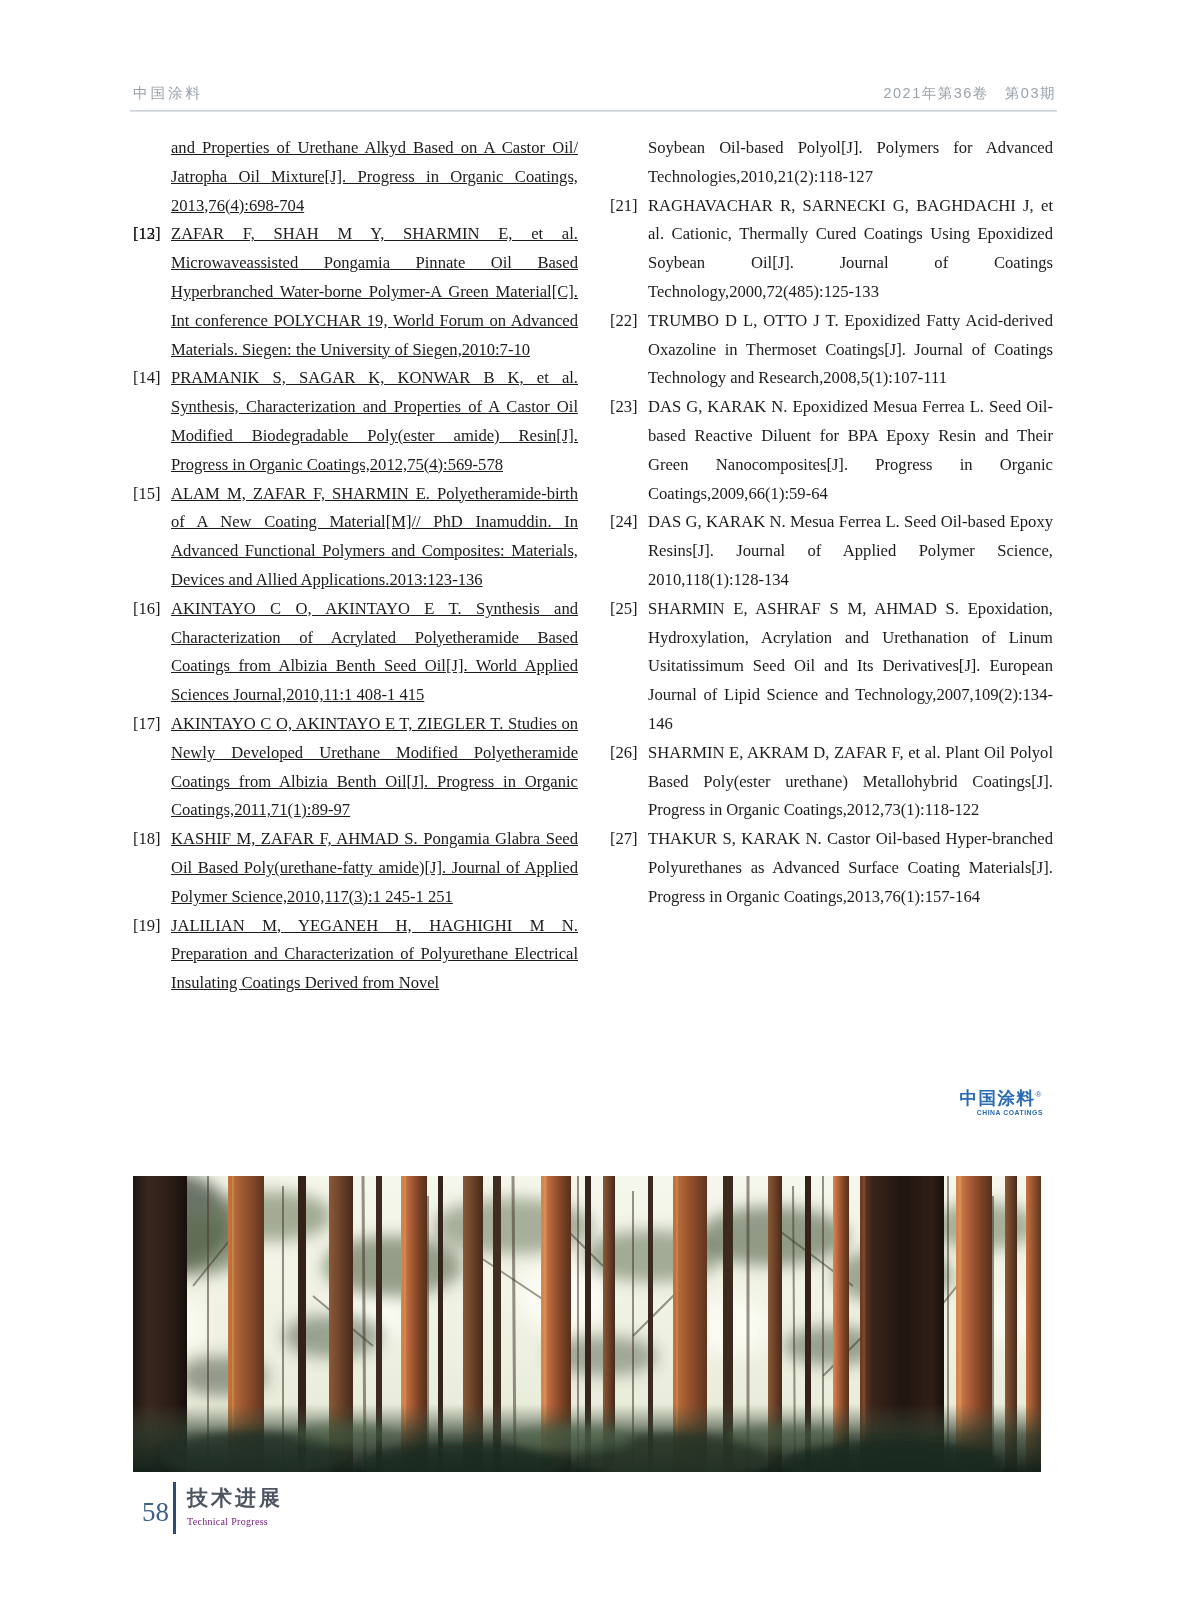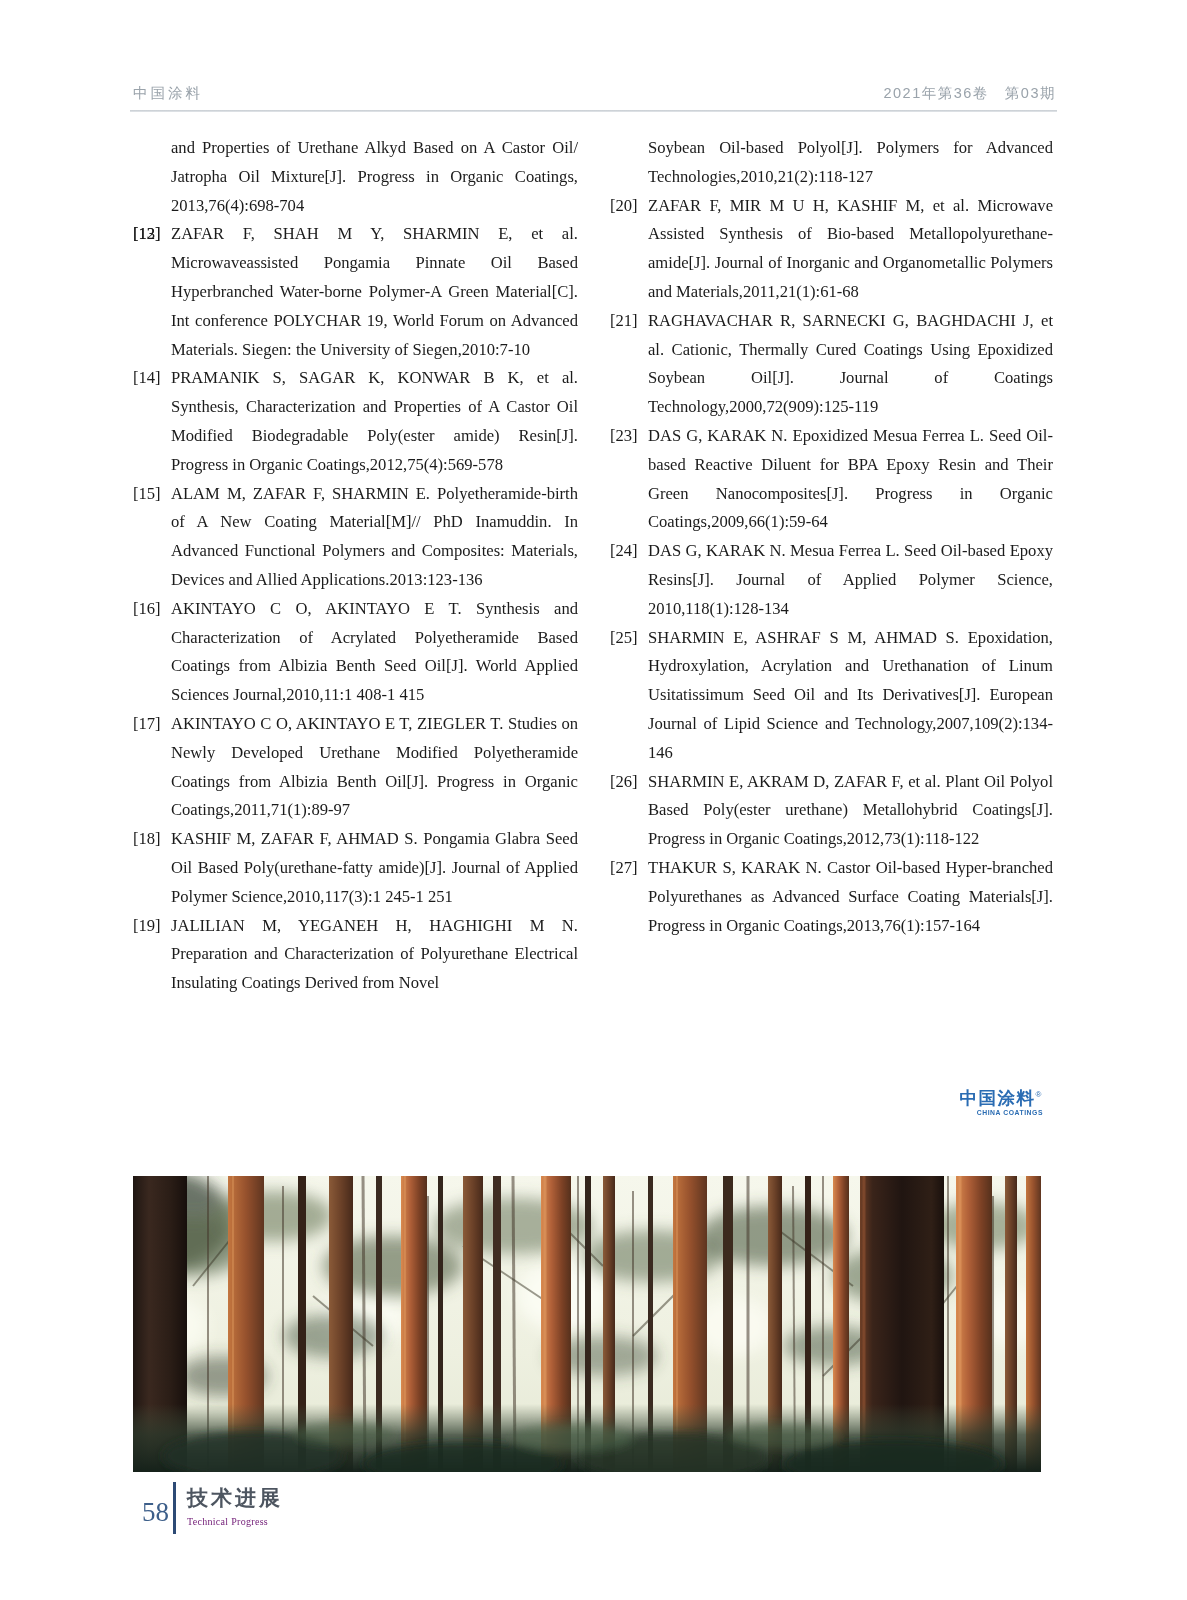--- a/index.html
+++ b/index.html
@@ -18,21 +18,21 @@
   .header .issue { letter-spacing:1.5px; }
   .header-rule {
     position:absolute; left:130px; right:130px; top:110px; height:2px;
     background:linear-gradient(#c6ccd1, #e3e7ea);
   }
   
   .col {
     position:absolute; top:134px; width:445px;
     font-size:16.6px; line-height:28.8px; color:#1b1b1b; text-align:justify;
   }
-  .col-left  { left:133px; }
+  .col-left  { left:133px;text-decoration:underline; }
   .col-right { left:610px; width:443px; }
   .ref { position:relative; padding-left:38px; }
   .ref-label { position:absolute; left:0; top:0; }
   
   .logo {
     position:absolute; right:144px; top:1086px; text-align:right;
     color:#2a6cb3; font-family:"Liberation Sans", sans-serif;
   }
   .logo-cn { font-size:17.5px; font-weight:bold; letter-spacing:1.5px; line-height:18px; }
   .logo-cn sup { font-size:8px; font-weight:normal; vertical-align:super; }
@@ -118,30 +118,30 @@
 
   </div>
 
   <div class="col col-right">
 
       <div class="ref">
         <span class="ref-label"></span>
         <span class="ref-text">Soybean Oil-based Polyol[J]. Polymers for Advanced Technologies,2010,21(2):118-127</span>
       </div>
 
-      <div class="ref">
-        <span class="ref-label">[20]</span>
-        <span class="ref-text">ZAFAR F, MIR M U H, KASHIF M, et al. Microwave Assisted Synthesis of Bio-based Metallopolyurethane-amide[J]. Journal of Inorganic and Organometallic Polymers and Materials,2011,21(1):61-68</span>
-      </div>
 
       <div class="ref">
         <span class="ref-label">[21]</span>
-        <span class="ref-text">RAGHAVACHAR R, SARNECKI G, BAGHDACHI J, et al. Cationic, Thermally Cured Coatings Using Epoxidized Soybean Oil[J]. Journal of Coatings Technology,2000,72(909):125-119</span>
-      </div>
-
+        <span class="ref-text">RAGHAVACHAR R, SARNECKI G, BAGHDACHI J, et al. Cationic, Thermally Cured Coatings Using Epoxidized Soybean Oil[J]. Journal of Coatings Technology,2000,72(485):125-133</span>
+      </div>
+
+      <div class="ref">
+        <span class="ref-label">[22]</span>
+        <span class="ref-text">TRUMBO D L, OTTO J T. Epoxidized Fatty Acid-derived Oxazoline in Thermoset Coatings[J]. Journal of Coatings Technology and Research,2008,5(1):107-111</span>
+      </div>
 
       <div class="ref">
         <span class="ref-label">[23]</span>
         <span class="ref-text">DAS G, KARAK N. Epoxidized Mesua Ferrea L. Seed Oil-based Reactive Diluent for BPA Epoxy Resin and Their Green Nanocomposites[J]. Progress in Organic Coatings,2009,66(1):59-64</span>
       </div>
 
       <div class="ref">
         <span class="ref-label">[24]</span>
         <span class="ref-text">DAS G, KARAK N. Mesua Ferrea L. Seed Oil-based Epoxy Resins[J]. Journal of Applied Polymer Science, 2010,118(1):128-134</span>
       </div>

